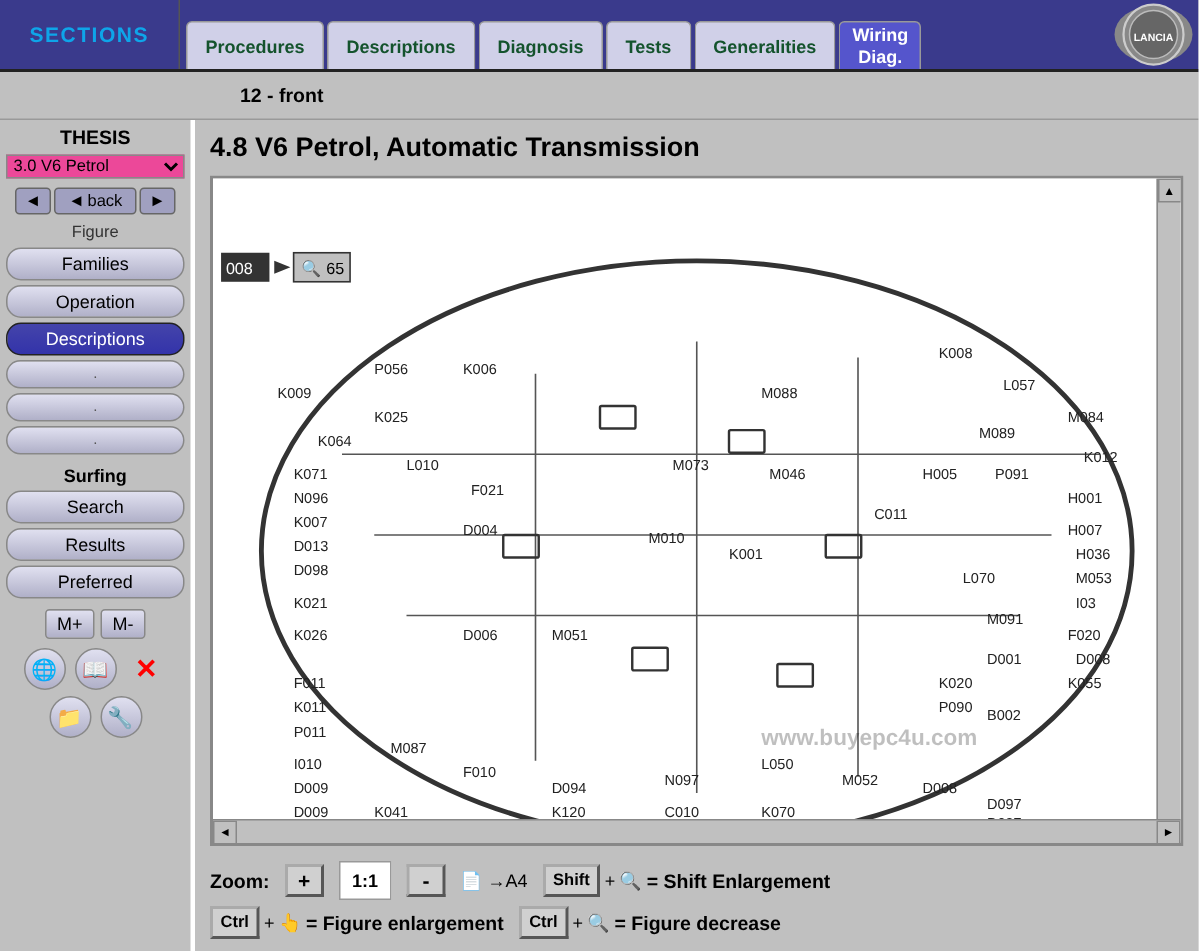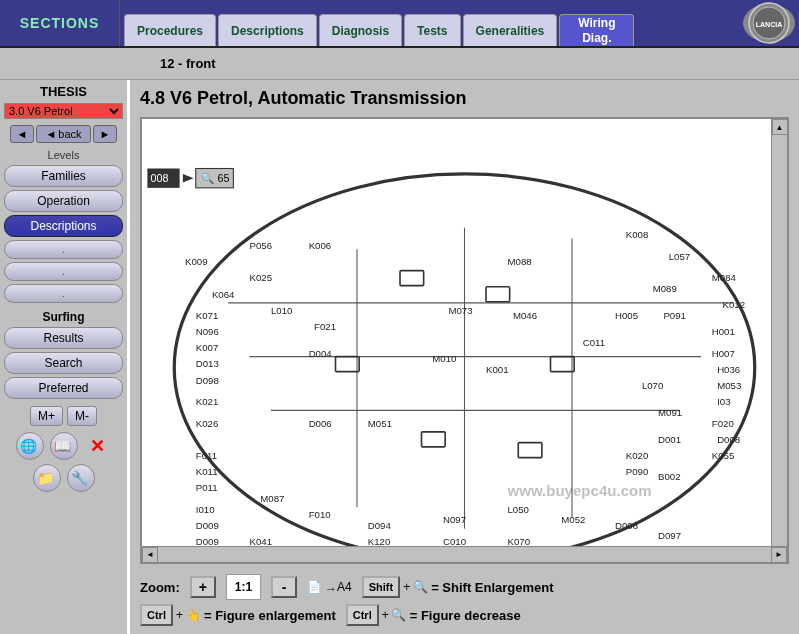--- a/index.html
+++ b/index.html
@@ -8,21 +8,21 @@
     
     #top-nav {
       display: flex;
       align-items: stretch;
       background: #3a3a8c;
       height: 48px;
       border-bottom: 2px solid #222;
     }
     #sections-label {
       background: #3a3a8c;
-      color: #86efac;
+      color: #0ea5e9;
       font-weight: bold;
       font-size: 14px;
       padding: 14px 14px;
       display: flex;
       align-items: center;
       border-right: 1px solid #555;
       min-width: 120px;
       justify-content: center;
       letter-spacing: 1px;
     }
@@ -45,21 +45,21 @@
       cursor: pointer;
       border-radius: 4px 4px 0 0;
       height: 32px;
       display: flex;
       align-items: center;
     }
     #wiring-tab {
       background: #5555cc;
       color: white;
       font-weight: bold;
-      padding: 4px 18px;
+      padding: 4px 8px;
       border: 1px solid #999;
       border-bottom: none;
       margin-right: 2px;
       border-radius: 4px 4px 0 0;
       height: 32px;
       display: flex;
       align-items: center;
       cursor: pointer;
       font-size: 12px;
       text-align: center;
@@ -109,21 +109,21 @@
       text-align: center;
       font-weight: bold;
       font-size: 13px;
       margin-bottom: 4px;
       color: #000;
     }
     #vehicle-select {
       width: 100%;
       margin-bottom: 6px;
       font-size: 11px;
-      background: #ef4444;
+      background: #ec4899;
       border: 1px solid #888;
     }
     #nav-controls {
       display: flex;
       align-items: center;
       margin-bottom: 6px;
       justify-content: center;
     }
     .nav-btn {
       background: #a0a0c0;
@@ -381,30 +381,30 @@
       <option>3.0 V6 Petrol</option>
     </select>
     <div id="nav-controls">
       <button class="nav-btn">◄</button>
       <button id="back-btn">
         <span class="back-arrow">◄</span>
           <span>back</span>
       </button>
       <button class="nav-btn">►</button>
     </div>
-    <div id="levels-label">Levels</div>
+    <div id="levels-label">Figure</div>
     <button class="sidebar-btn">Families</button>
     <button class="sidebar-btn">Operation</button>
     <button class="sidebar-btn active">Descriptions</button>
     <button class="sidebar-btn dot">.</button>
     <button class="sidebar-btn dot">.</button>
     <button class="sidebar-btn dot">.</button>
     <div id="surfing-label">Surfing</div>
+    <button class="sidebar-btn">Search</button>
     <button class="sidebar-btn">Results</button>
-    <button class="sidebar-btn">Search</button>
     <button class="sidebar-btn">Preferred</button>
     <div id="memory-btns">
       <button class="mem-btn">M+</button>
       <button class="mem-btn">M-</button>
     </div>
     <div id="icon-row">
       <div class="icon-btn">🌐</div>
       <div class="icon-btn">📖</div>
       <div class="icon-btn red">✕</div>
     </div>

